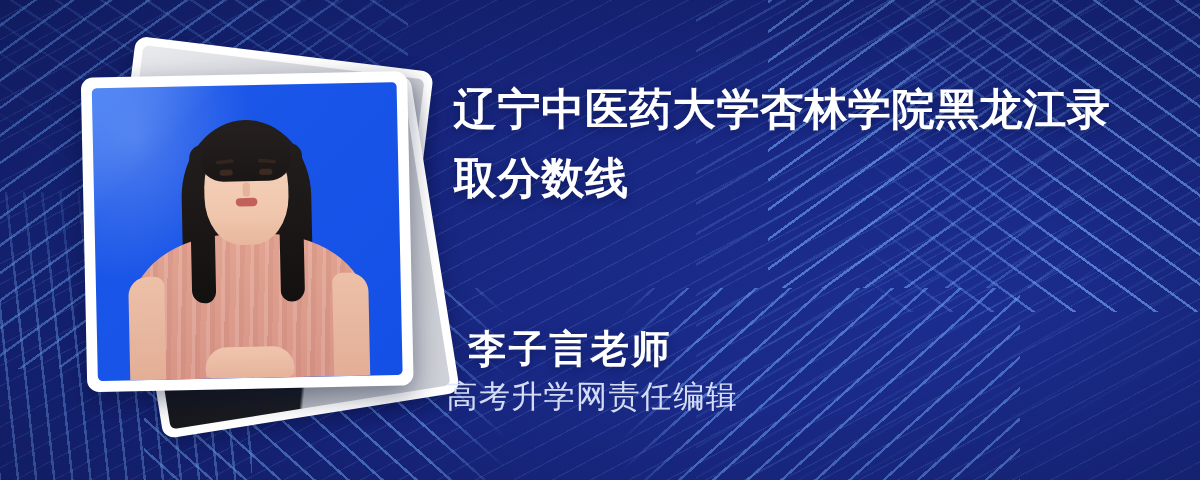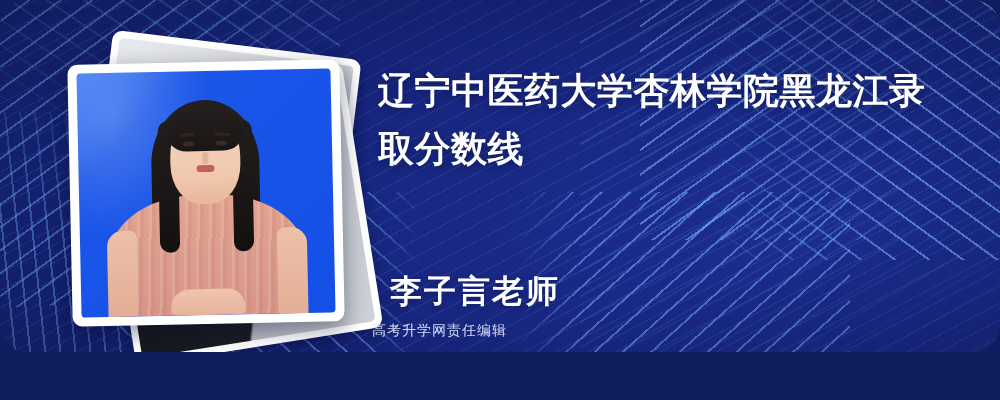--- a/index.html
+++ b/index.html
@@ -5,25 +5,24 @@
   html, body {
     margin: 0;
     padding: 0;
     background: #0f1c5e;
   }
   * { box-sizing: border-box; }
 
   .banner {
     position: relative;
     width: 1000px;
-    height: 352px;
+    height: 400px;
     overflow: hidden;
     background: #17257d;
     font-family: "Liberation Sans", "DejaVu Sans", sans-serif;
-    border-radius: 27px;
   }
 
   
   .bg-base {
     position: absolute;
     inset: 0;
     background:
       radial-gradient(120% 130% at 78% 62%, #1b2d8f 0%, #17257d 45%, #131f6b 100%);
   }
 
@@ -422,21 +421,21 @@
     color: #ffffff;
     font-size: 32px;
     font-weight: bold;
     letter-spacing: 2px;
     line-height: 34px;
     text-shadow: 0 2px 7px rgba(6,14,52,0.4);
   }
   .role {
     margin: 8px 0 0 -18px;
     color: #dfe6fb;
-    font-size: 14px;
+    font-size: 26px;
     font-weight: normal;
     letter-spacing: 1px;
     line-height: 28px;
     opacity: .95;
   }
 </style>
 </head>
 <body>
 
 <div class="banner">

